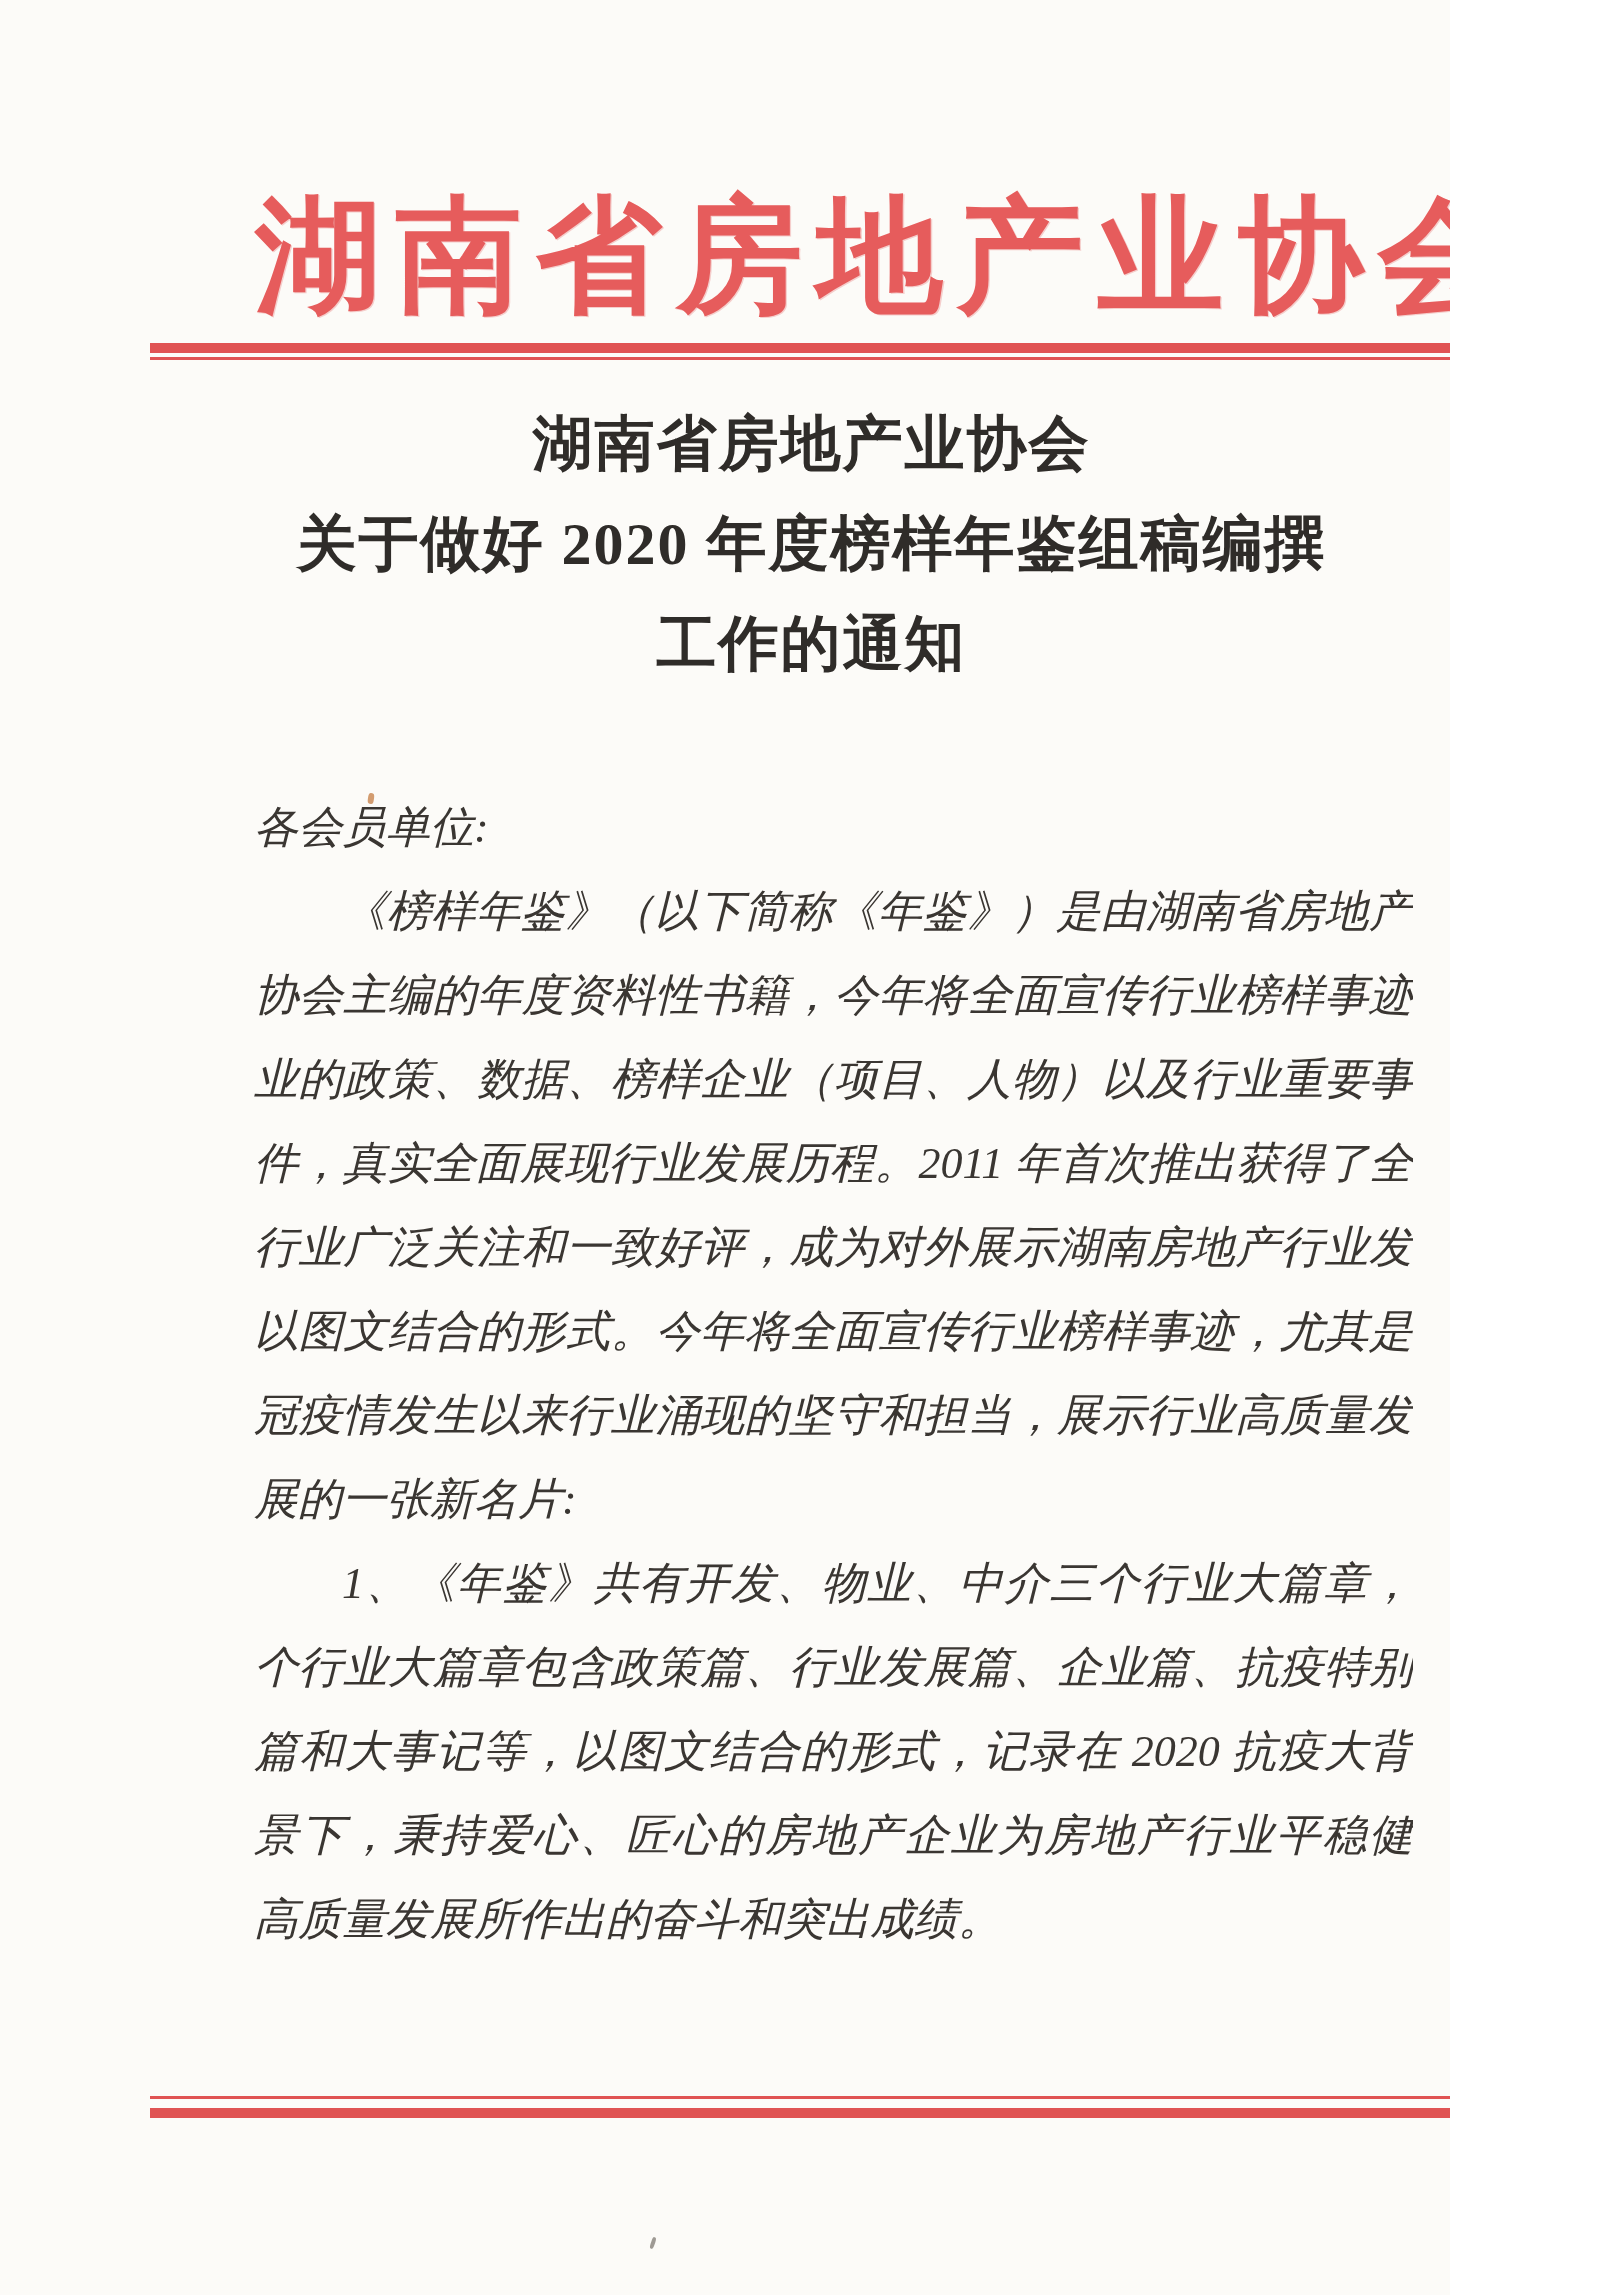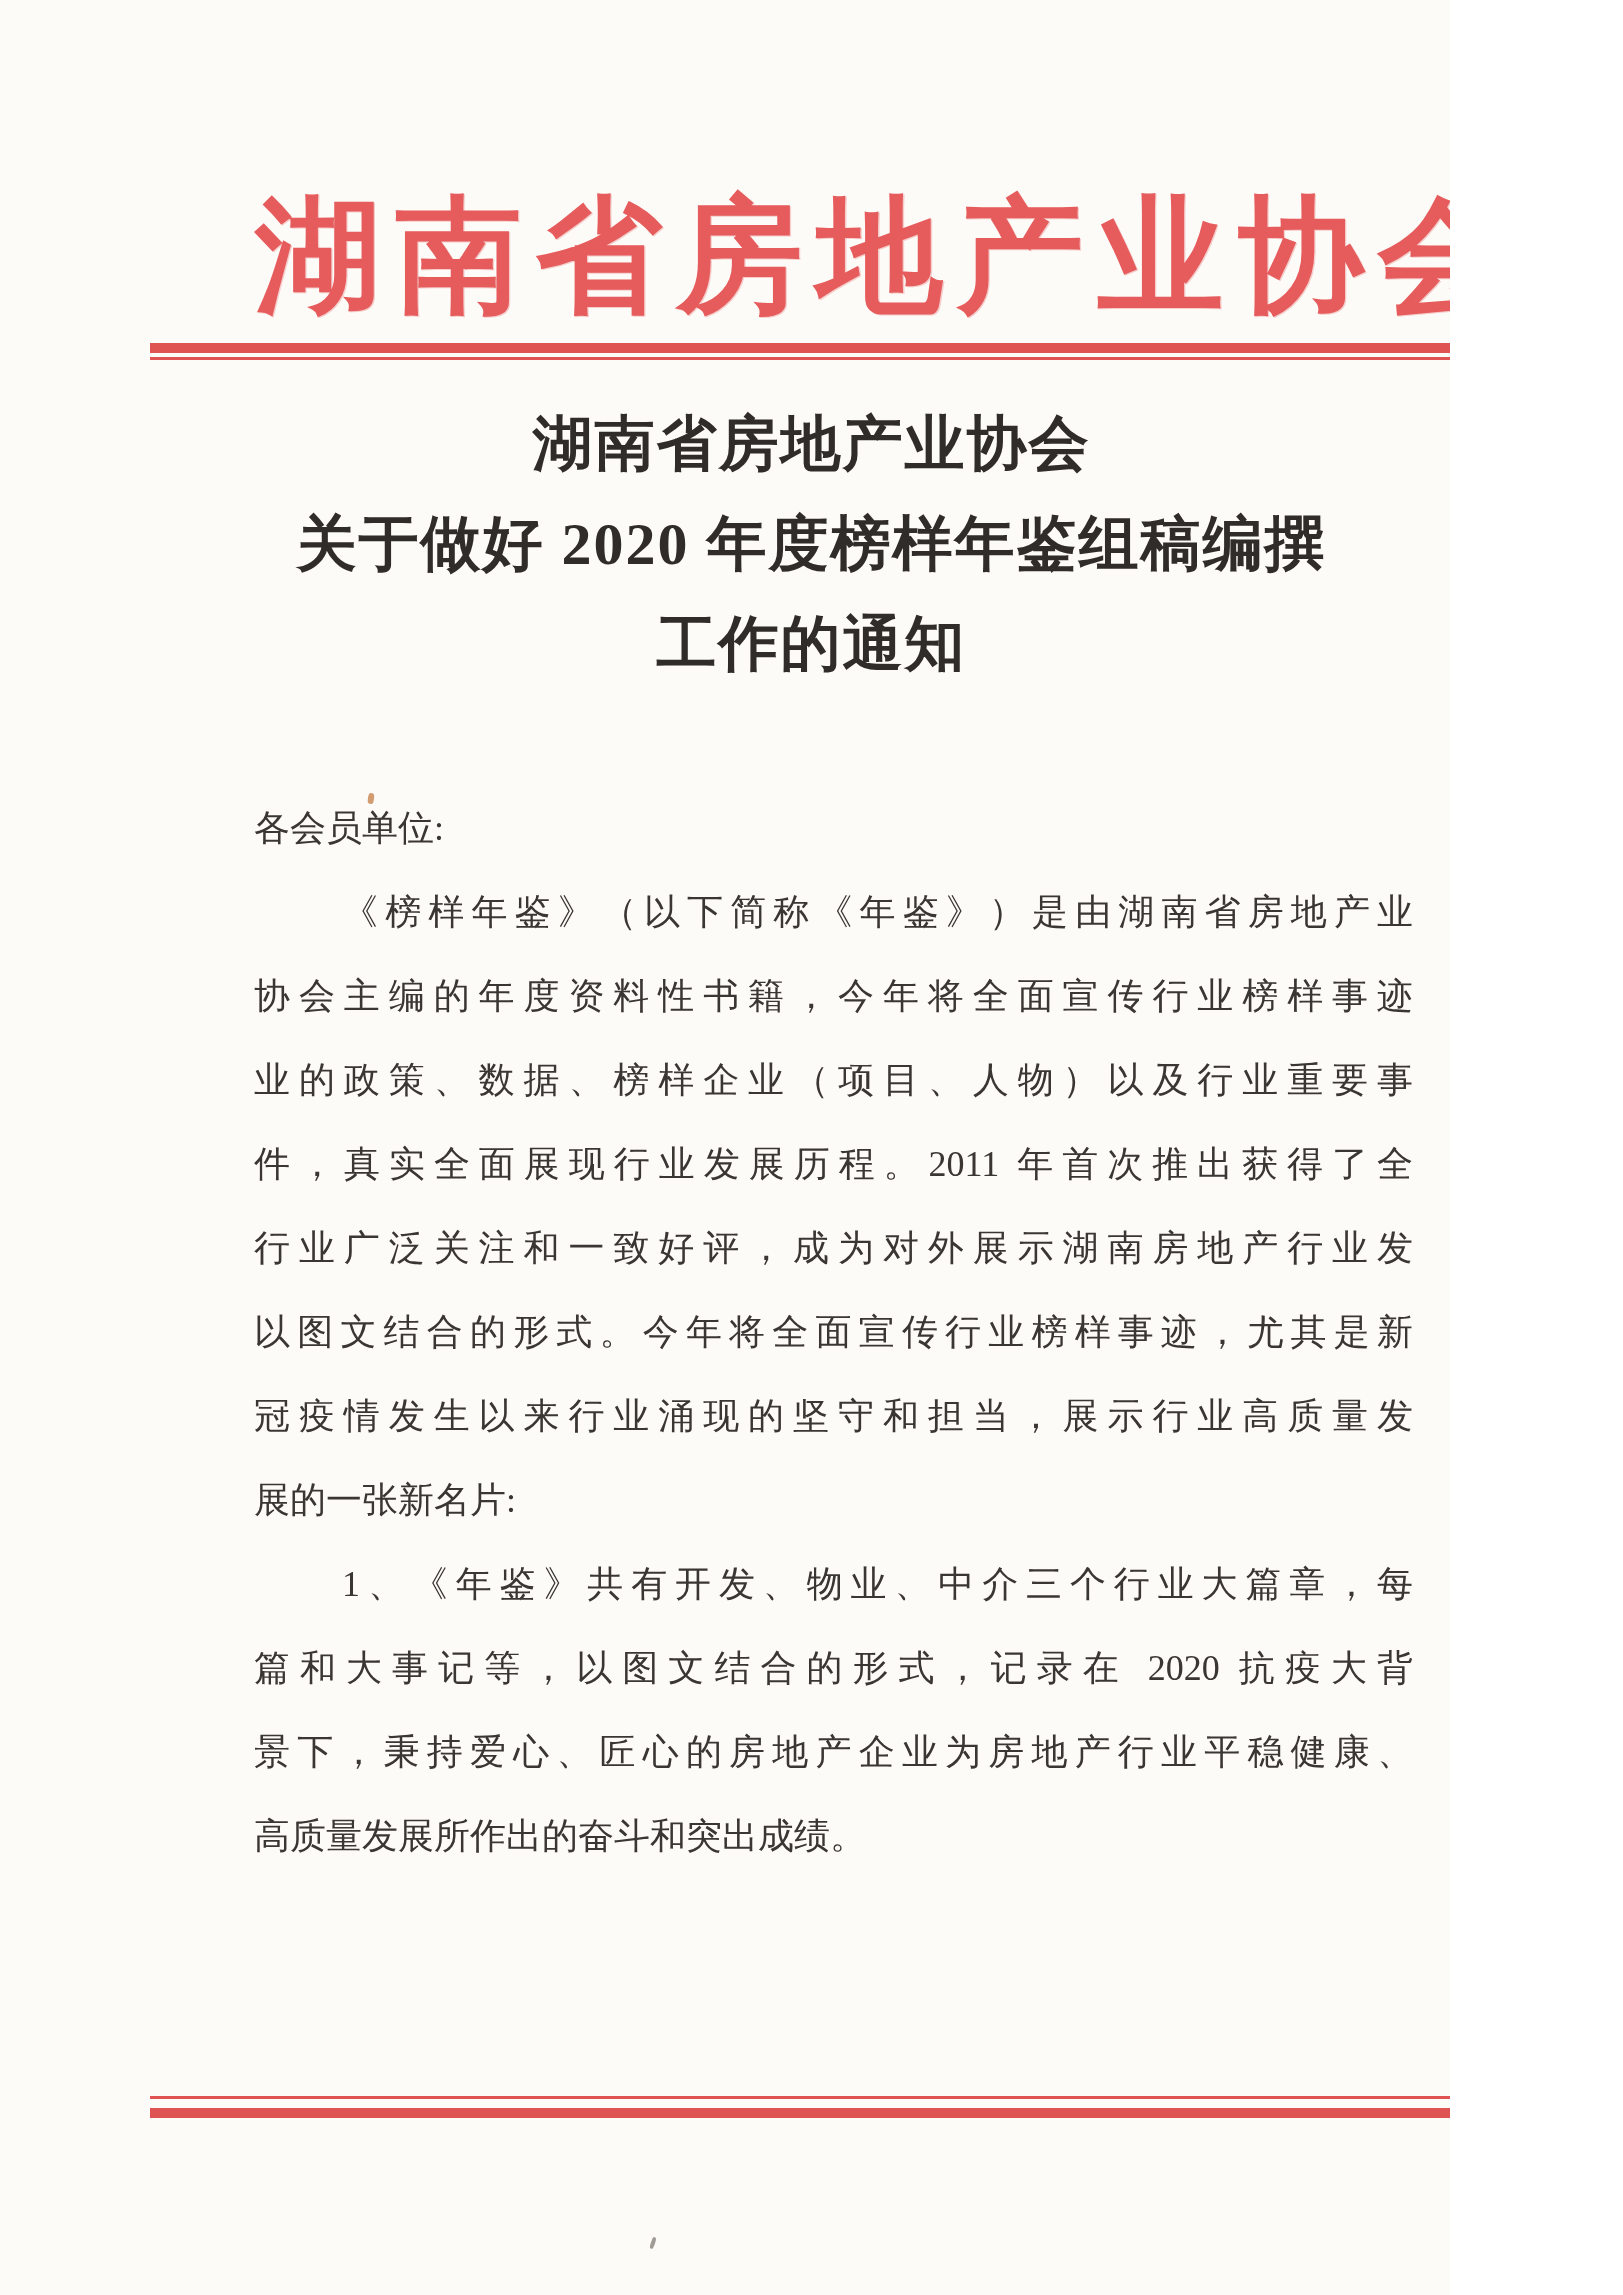--- a/index.html
+++ b/index.html
@@ -59,22 +59,23 @@
     line-height: 100px;
     white-space: nowrap;
   }
 
   
   .notice-body {
     position: absolute;
     top: 786px;
     left: 254px;
     width: 1159px;
-    font-size: 36px;
+    font-size: 44px;
     color: var(--body-black, #3a3632);
+    font-style: italic;
   }
   .notice-body .line {
     height: 84px;
     line-height: 84px;
     white-space: nowrap;
     text-align: left;
   }
   .notice-body .line.fill {
     white-space: normal;
     text-align: justify;
@@ -113,20 +114,21 @@
     <div>
         <div class="line indent fill">《榜样年鉴》（以下简称《年鉴》）是由湖南省房地产业</div>
         <div class="line fill">协会主编的年度资料性书籍，今年将全面宣传行业榜样事迹</div>
         <div class="line fill">业的政策、数据、榜样企业（项目、人物）以及行业重要事</div>
         <div class="line fill">件，真实全面展现行业发展历程。2011 年首次推出获得了全</div>
         <div class="line fill">行业广泛关注和一致好评，成为对外展示湖南房地产行业发</div>
         <div class="line fill">以图文结合的形式。今年将全面宣传行业榜样事迹，尤其是新</div>
         <div class="line fill">冠疫情发生以来行业涌现的坚守和担当，展示行业高质量发</div>
         <div class="line">展的一张新名片:</div>
         <div class="line indent fill">1、《年鉴》共有开发、物业、中介三个行业大篇章，每</div>
+        <div class="line fill">个行业大篇章包含政策篇、行业发展篇、企业篇、抗疫特别</div>
         <div class="line fill">篇和大事记等，以图文结合的形式，记录在 2020 抗疫大背</div>
         <div class="line fill">景下，秉持爱心、匠心的房地产企业为房地产行业平稳健康、</div>
         <div class="line">高质量发展所作出的奋斗和突出成绩。</div>
       </div>
   </div>
 
   <div class="rule rule-bottom-thin"></div>
   <div class="rule rule-bottom-thick"></div>
 
   <div>

